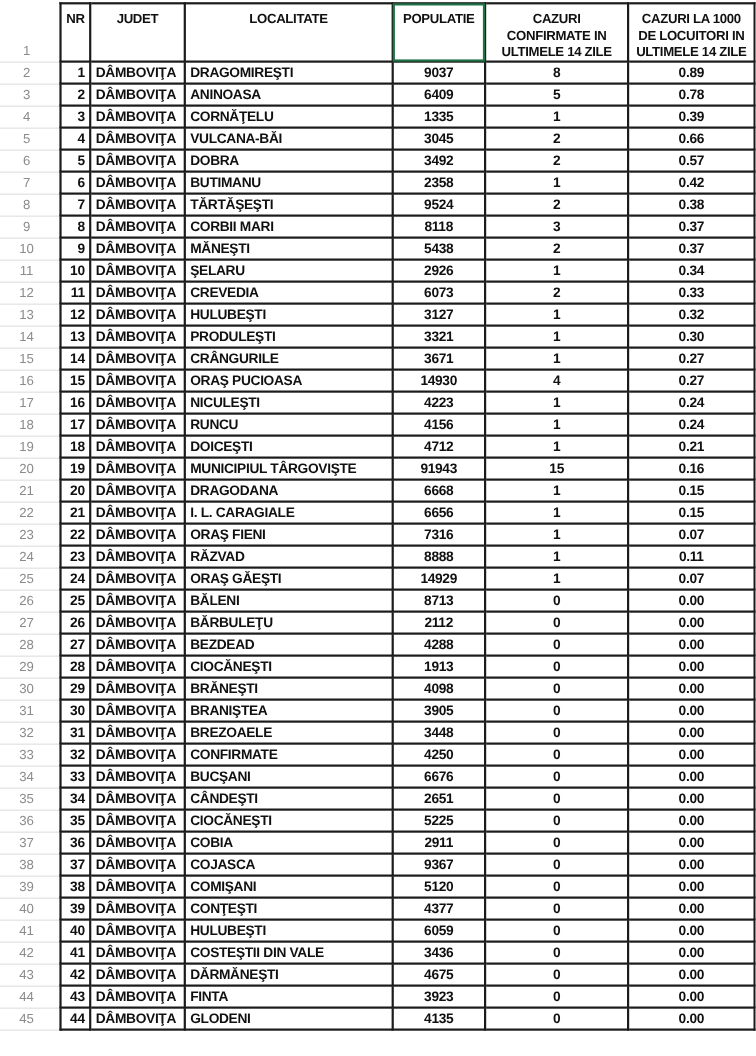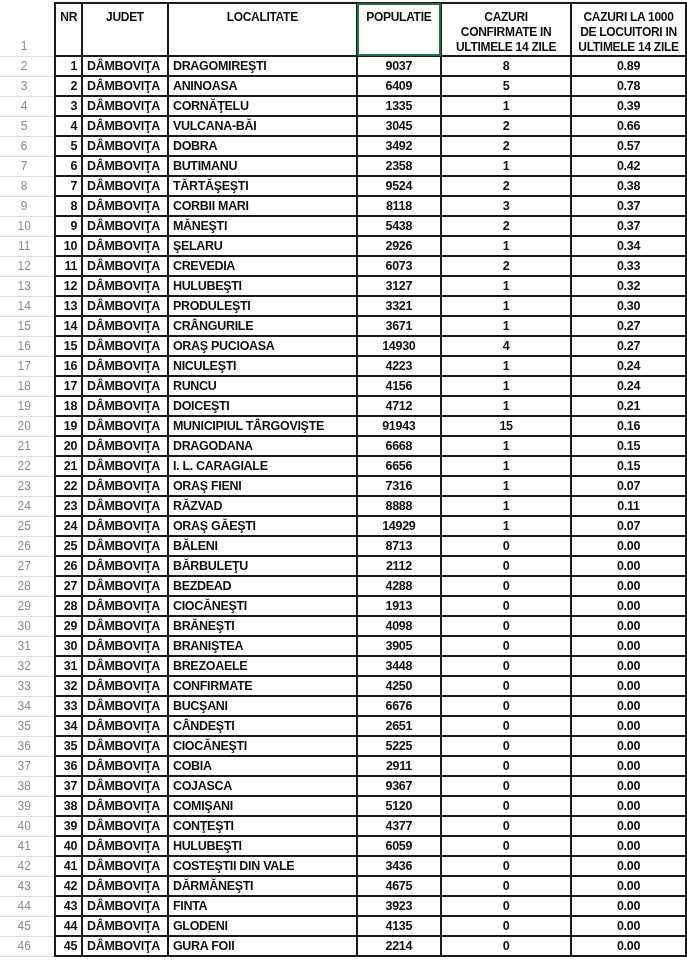--- a/index.html
+++ b/index.html
@@ -477,24 +477,15 @@
         </tr>
         <tr>
           <th class="gutter-cell">45</th>
           <td class="col-nr">44</td>
           <td class="col-judet">DÂMBOVIŢA</td>
           <td class="col-localitate">GLODENI</td>
           <td class="col-populatie">4135</td>
           <td class="col-cazuri">0</td>
           <td class="col-rata">0.00</td>
         </tr>
-        <tr>
-          <th class="gutter-cell">46</th>
-          <td class="col-nr">45</td>
-          <td class="col-judet">DÂMBOVIŢA</td>
-          <td class="col-localitate">GURA FOII</td>
-          <td class="col-populatie">2214</td>
-          <td class="col-cazuri">0</td>
-          <td class="col-rata">0.00</td>
-        </tr>
       </tbody>
   </table>
 </div>
 
 </body></html>

